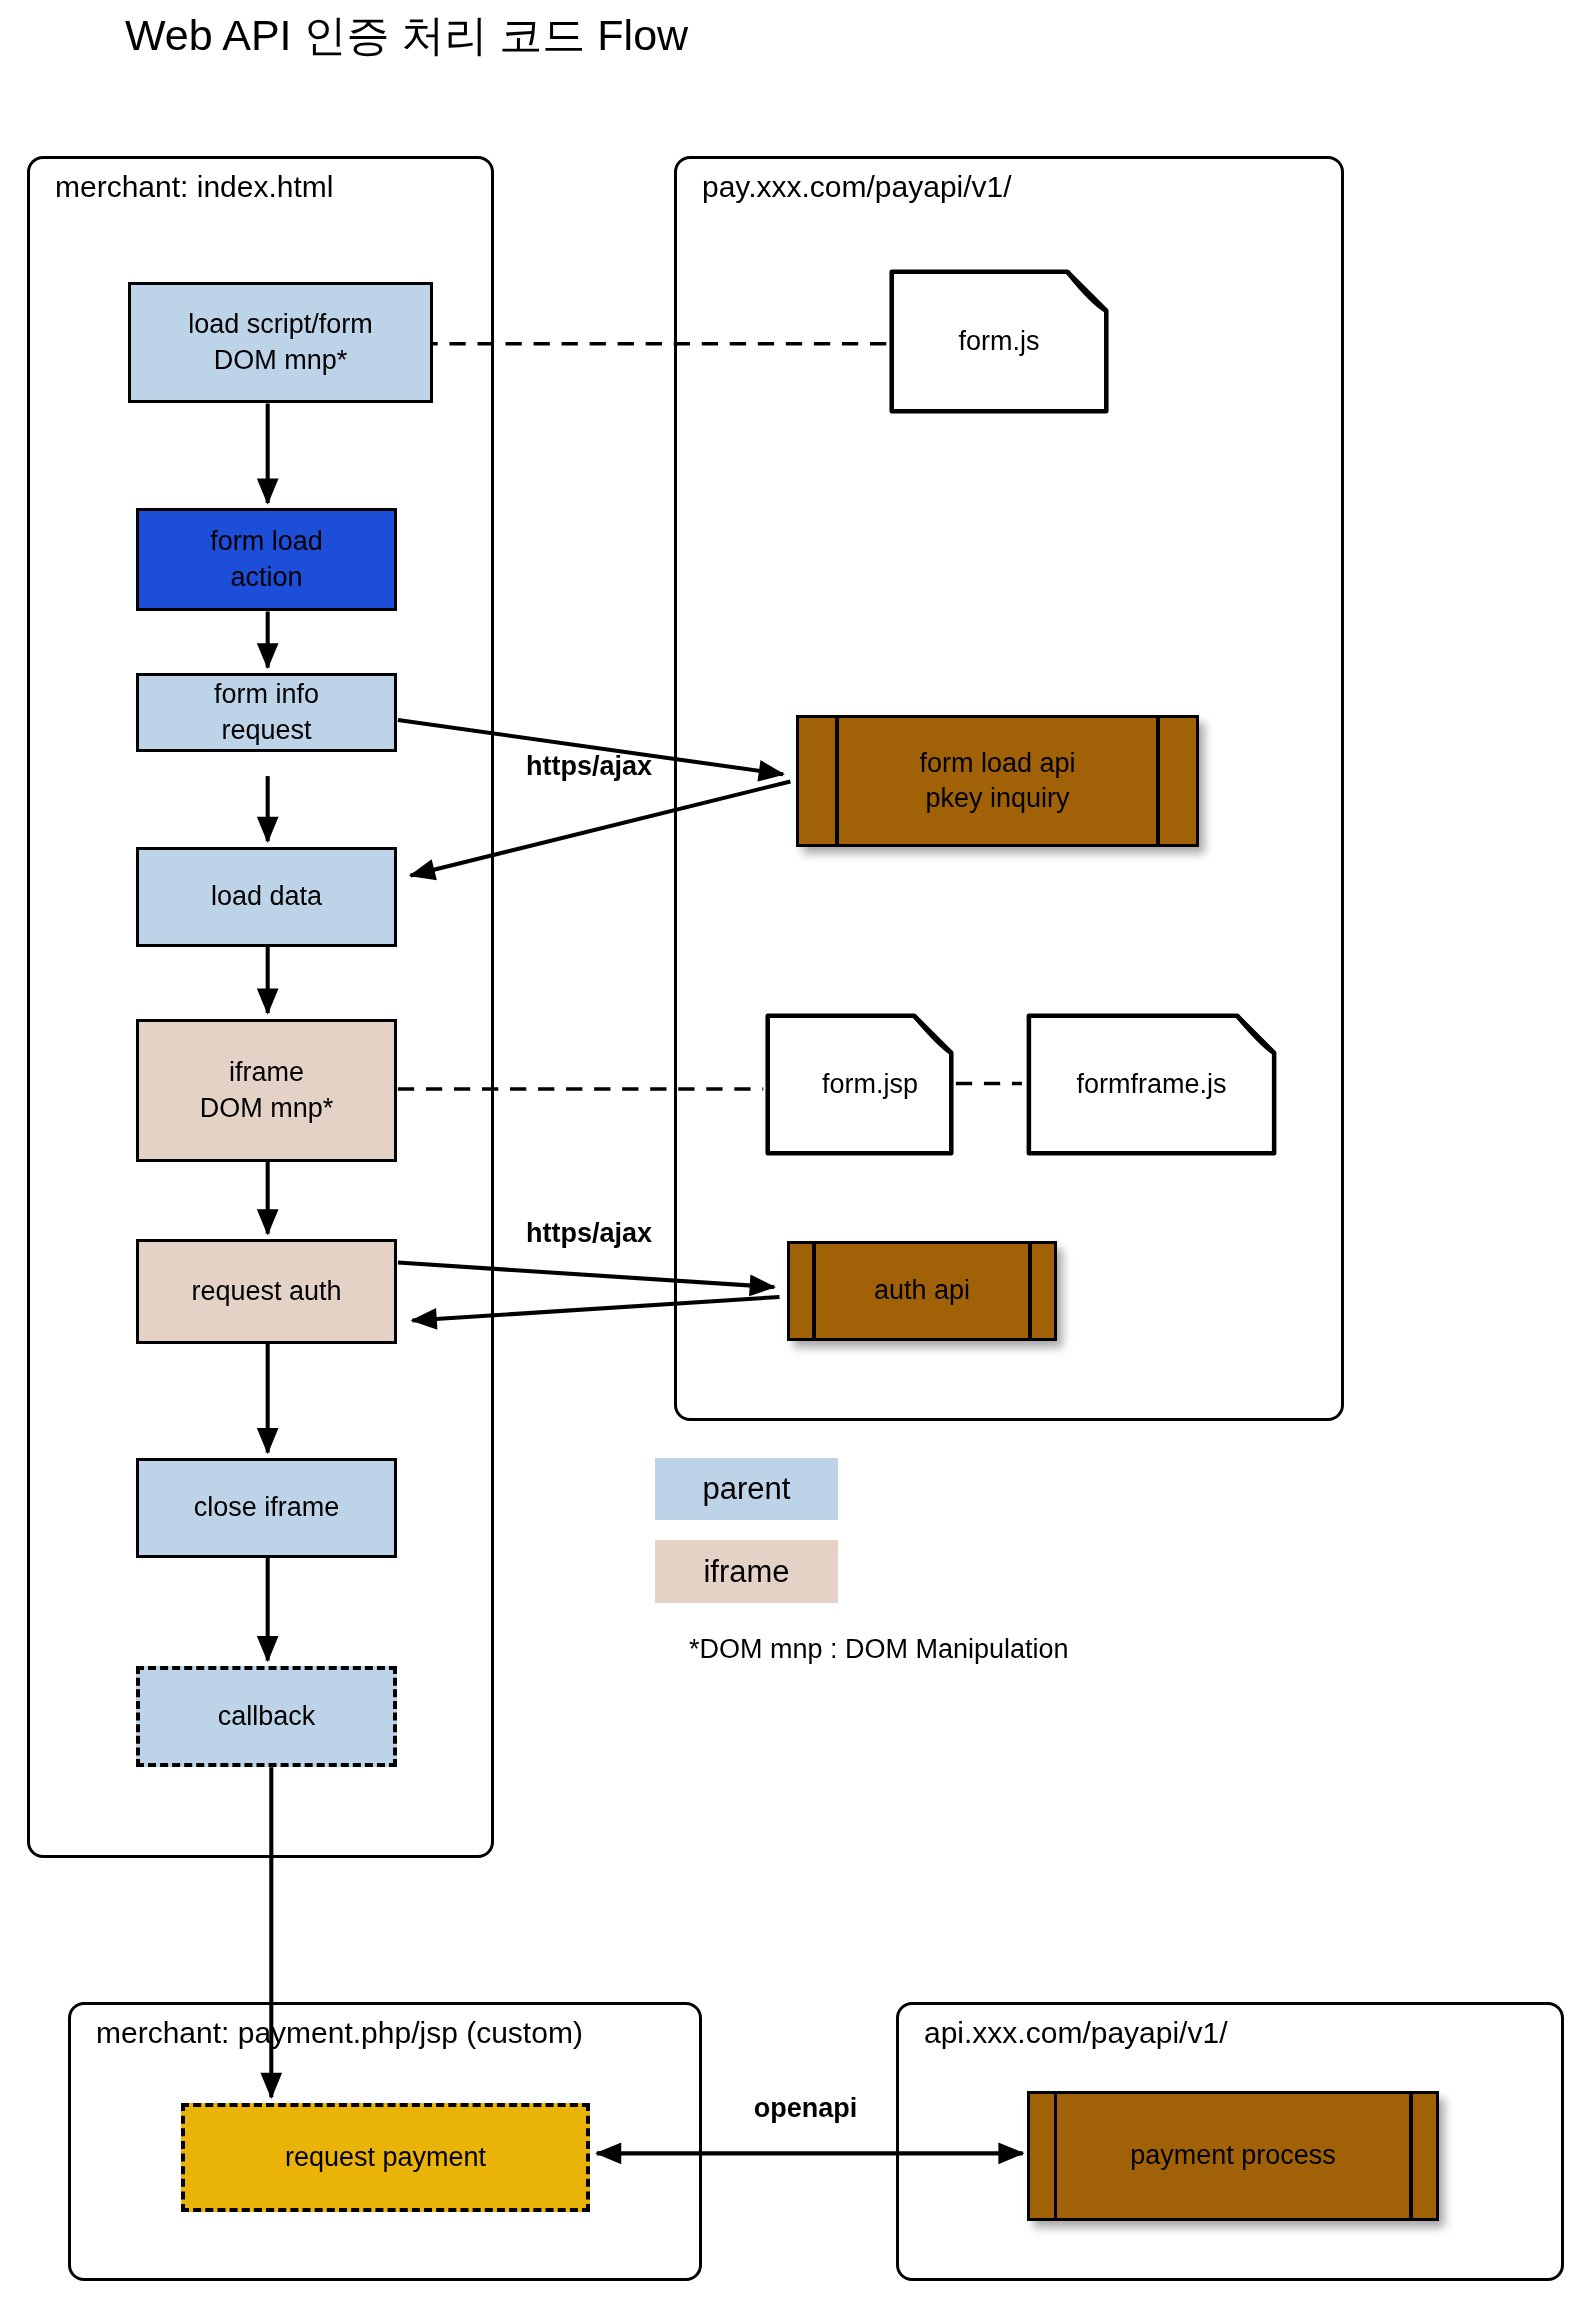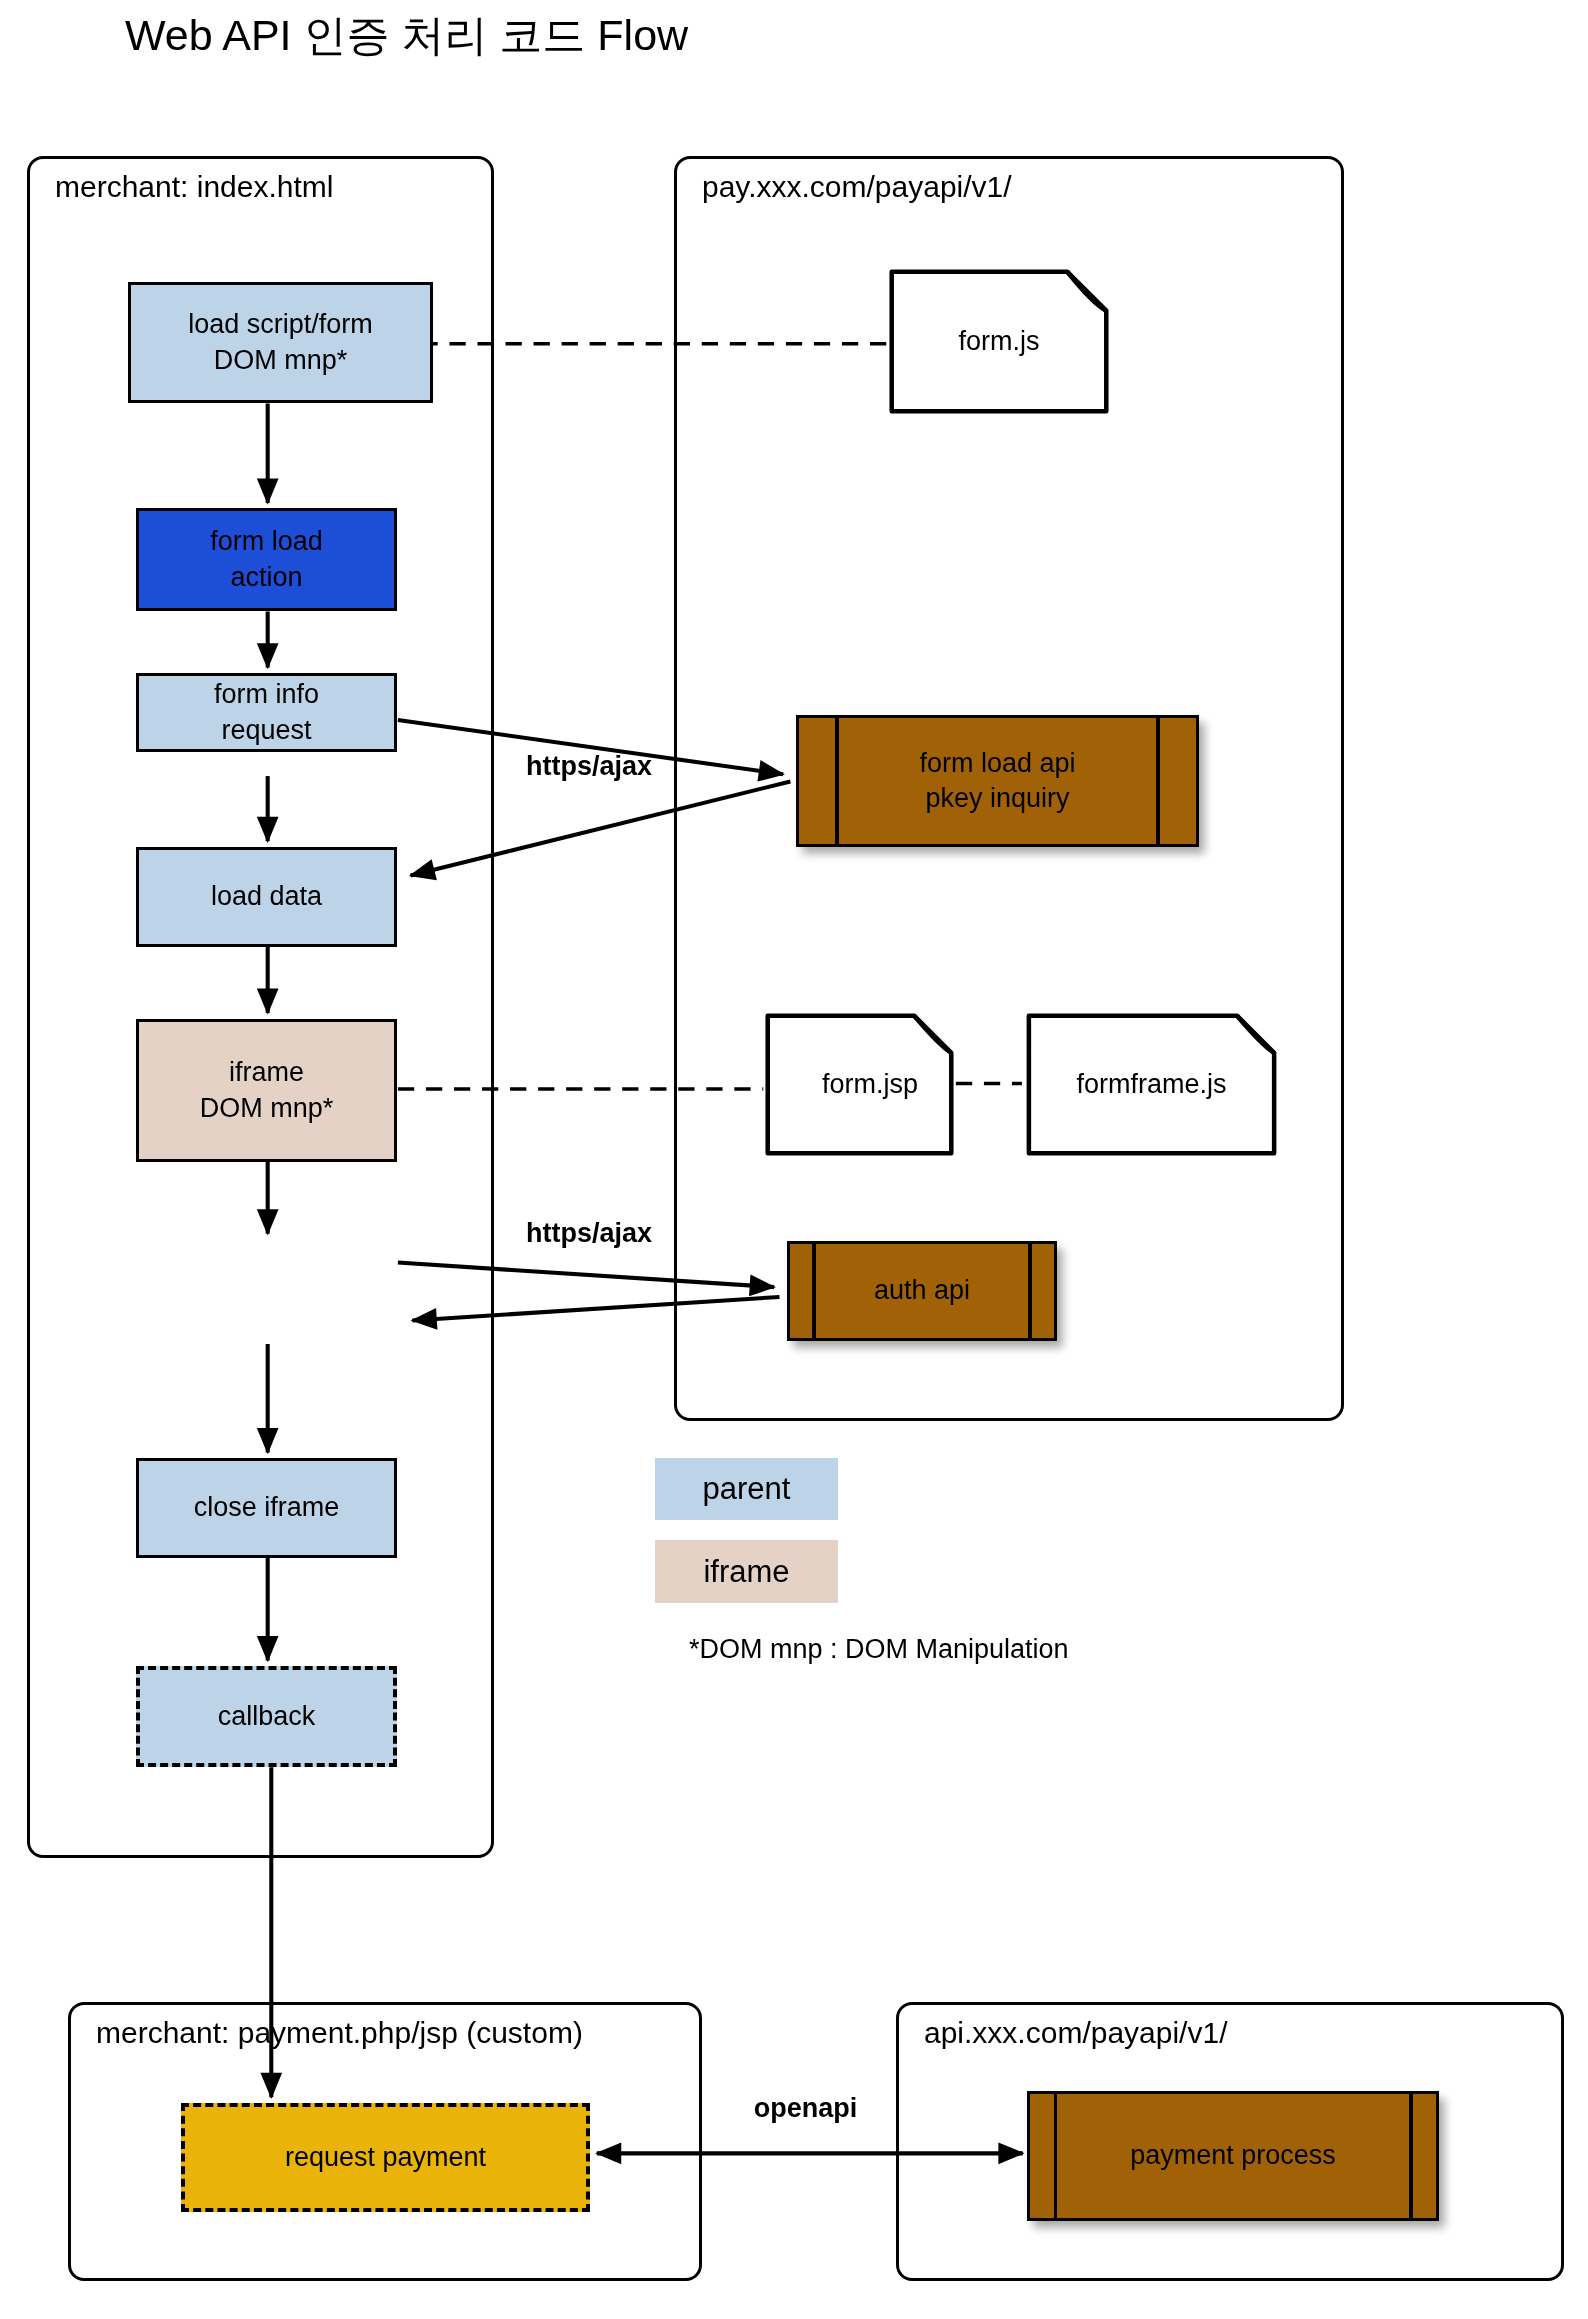--- a/index.html
+++ b/index.html
@@ -110,20 +110,21 @@
 
   <div class="node fill-parent" id="n-load-script" style="background: rgb(189, 211, 232);">load script/form
 DOM mnp*</div>
   <div class="node fill-parent" id="n-form-load-action" style="background: #1d4ed8; text-align: center;">form load
 action</div>
   <div class="node fill-parent" id="n-form-info-request" style="background: rgb(189, 211, 232);">form info
 request</div>
   <div class="node fill-parent" id="n-load-data" style="background: rgb(189, 211, 232);">load data</div>
   <div class="node fill-iframe" id="n-iframe-dom" style="background: rgb(229, 210, 198);">iframe
 DOM mnp*</div>
+  <div class="node fill-iframe" id="n-request-auth" style="background: rgb(229, 210, 198);">request auth</div>
   <div class="node fill-parent" id="n-close-iframe" style="background: rgb(189, 211, 232);">close iframe</div>
   <div class="node fill-parent" id="n-callback" style="background: rgb(189, 211, 232);">callback</div>
   <div class="node" id="n-request-payment">request payment</div>
 
   <div class="doc" id="n-form-js">
     <svg width="220" height="145" viewBox="0 0 243 160">
       <path d="M3,3 H197 L240,46 V157 H3 Z" fill="#fff" stroke="#000" stroke-width="5" stroke-linejoin="round"></path>
       <path d="M197,3 Q225,38 240,46" fill="none" stroke="#000" stroke-width="5"></path>
     </svg>
     <div class="lbl">form.js</div>

